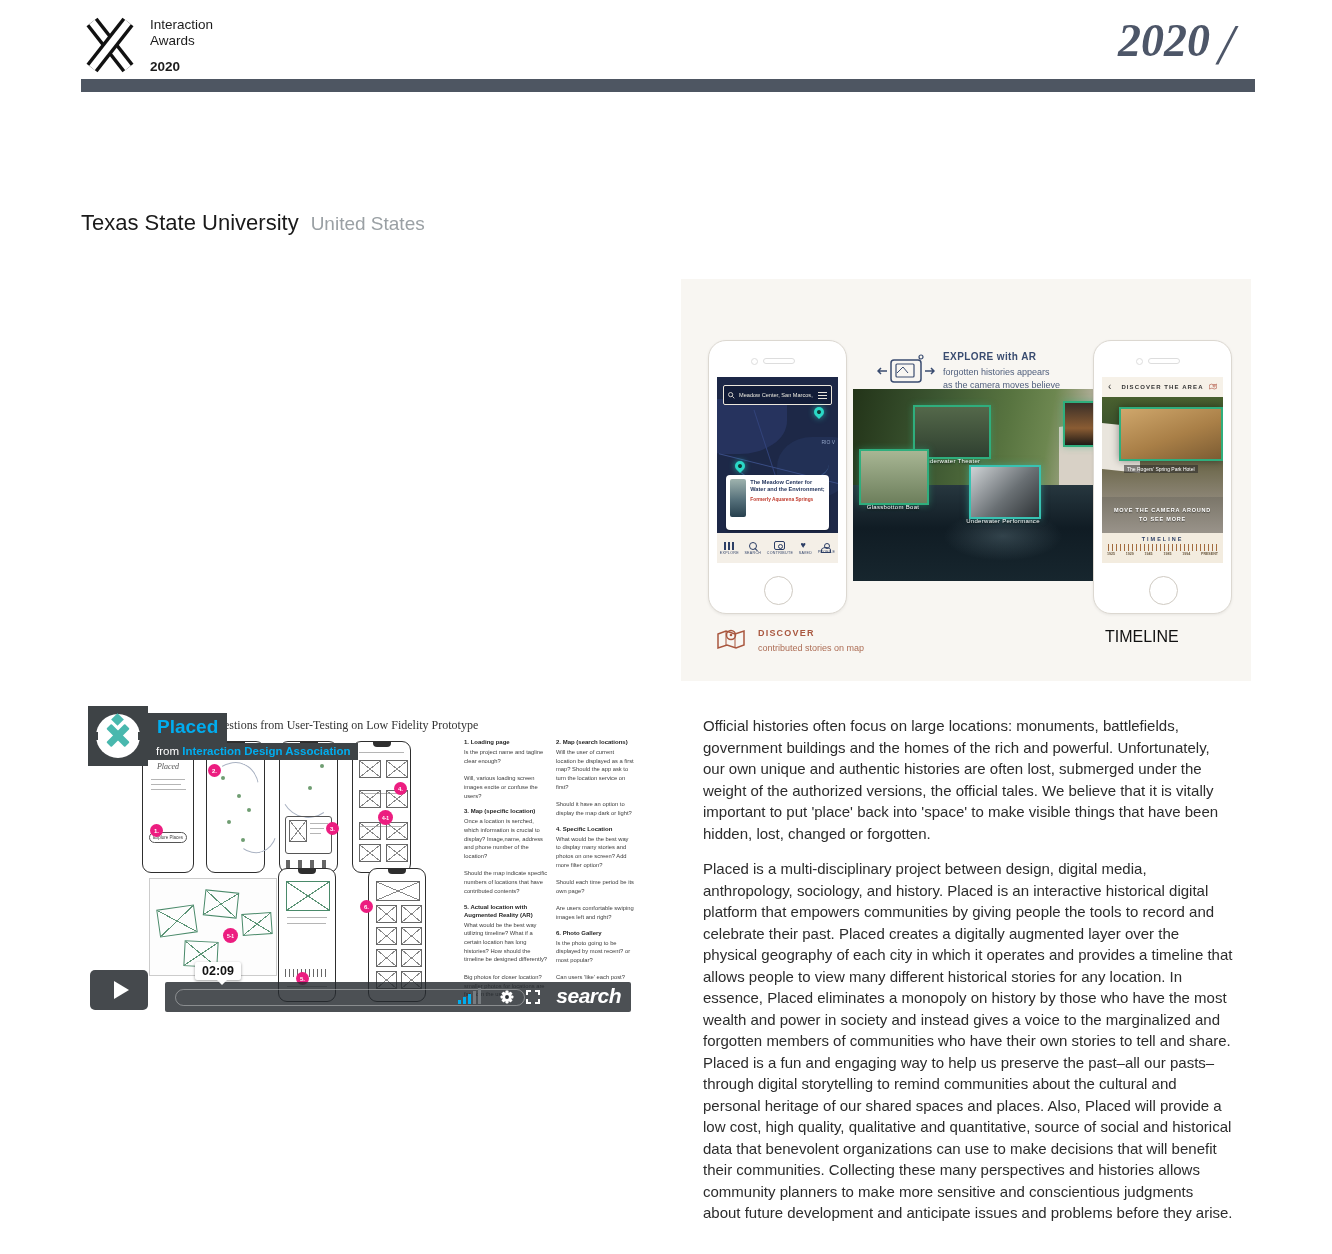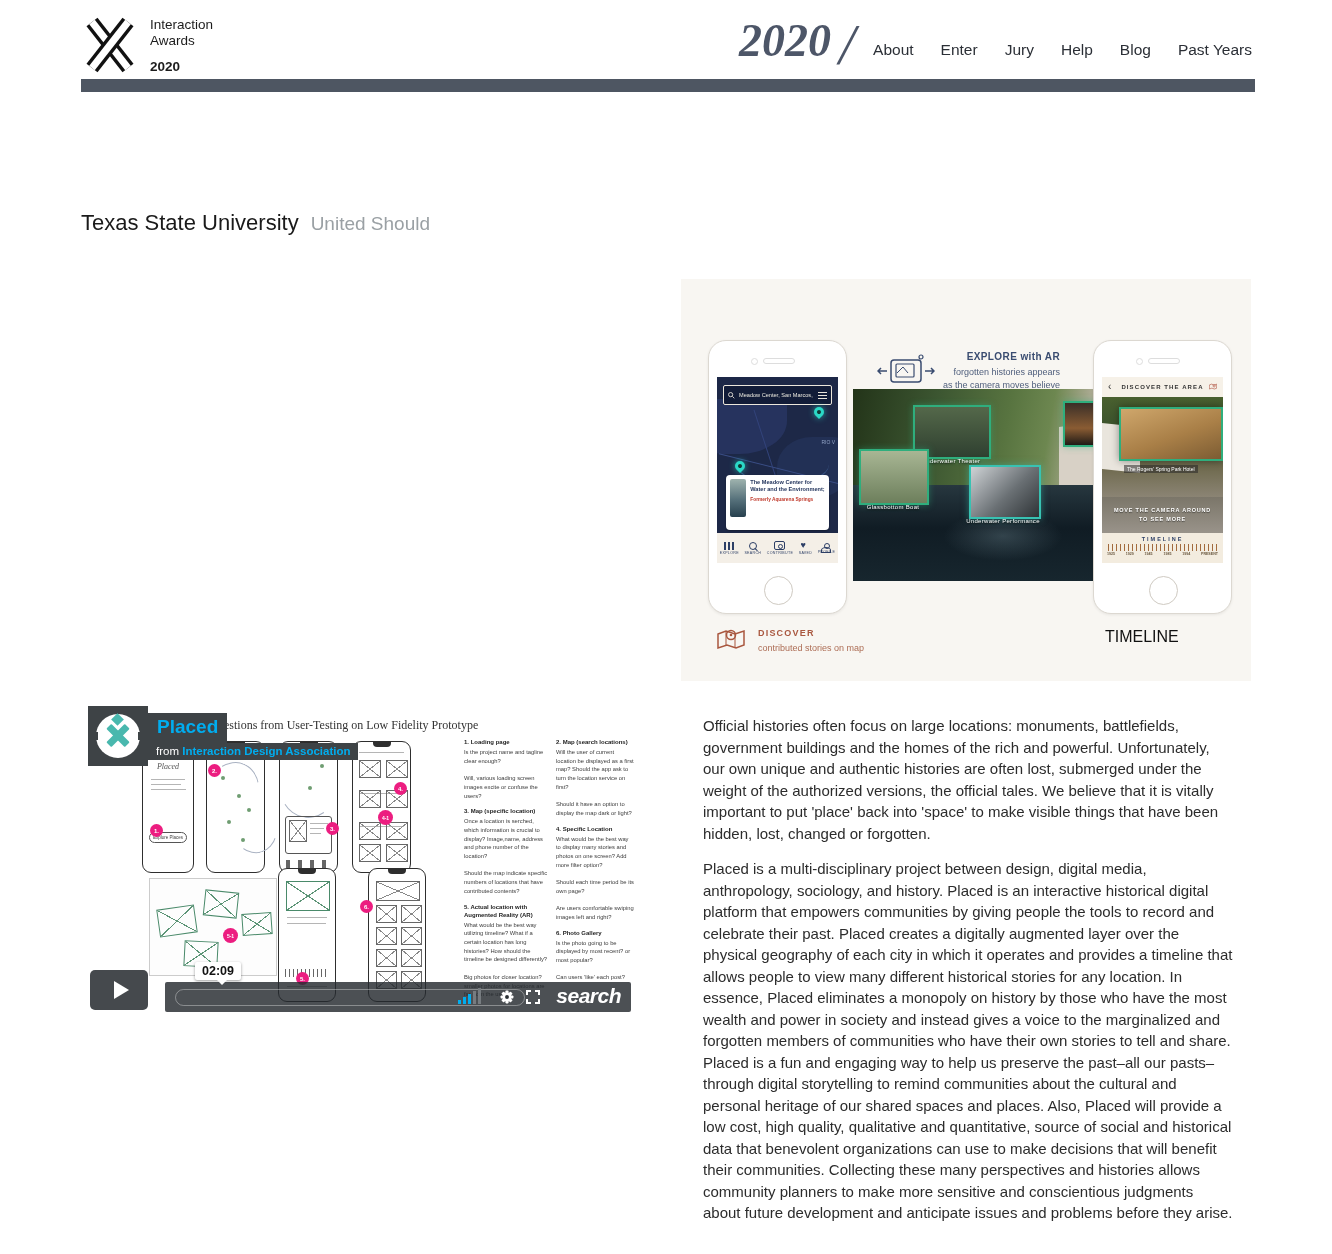--- a/index.html
+++ b/index.html
@@ -81,21 +81,21 @@
      background:linear-gradient(100deg,#233419 0%,#3c5631 28%,#587440 52%,#6d8750 66%,#b7b19f 80%,#ddd6c9 100%);}
   .ar-building{position:absolute;right:0;top:32px;width:84px;height:70px;background:#d8d1c6;transform:skewY(-8deg);}
   .ar-wall{position:absolute;right:0;top:96px;width:96px;height:34px;background:#6e6b5f;transform:skewY(-6deg);}
   .ar-water{position:absolute;left:0;bottom:0;right:0;height:50%;
      background:linear-gradient(180deg,#27373f 0%,#101c24 45%,#17262e 100%);}
   .ar-glint{position:absolute;left:90px;bottom:20px;width:120px;height:50px;
      background:radial-gradient(ellipse at center,rgba(150,180,190,.25),transparent 70%);}
   .arbox{position:absolute;border:2px solid #2fae7d;box-shadow:0 0 7px rgba(47,174,125,.45);}
   .arbox.teal{border-color:#38c2b2;box-shadow:0 0 7px rgba(56,194,178,.5);}
   .ar-label{position:absolute;font-size:6px;color:#fff;text-align:center;text-shadow:0 1px 2px rgba(0,0,0,.9);letter-spacing:.3px;}
-  .ar-note{left:262px;top:72px;text-align:right;}
+  .ar-note{left:262px;top:72px;}
   .ar-note .t{font-size:10px;font-weight:bold;color:#3a4c70;letter-spacing:.4px;margin-bottom:4px;}
   .ar-note .l{font-size:9px;color:#51607e;line-height:1.4;}
 
   
   .dp-header{height:20px;background:#f6f1e8;display:flex;align-items:center;justify-content:center;position:relative;}
   .dp-header .back{position:absolute;left:6px;font-size:10px;color:#333;line-height:10px;}
   .dp-header .t{font-size:6px;font-weight:bold;color:#333;letter-spacing:1.1px;}
   .dp-photo{height:100px;position:relative;
      background:linear-gradient(180deg,#49602f 0%,#3a512c 35%,#6f6a4e 70%,#8b8474 100%);}
   .dp-bldg{position:absolute;left:0;top:28px;width:38px;height:46px;background:#e9e5dd;transform:skewY(6deg);}
@@ -194,34 +194,26 @@
   </div>
   <div class="abs logo-text">
     <div>Interaction</div>
     <div>Awards</div>
   </div>
   <div class="abs logo-year">2020</div>
 
   <div class="abs masthead-right">
     <span class="big-year">2020</span>
     <span class="big-slash">/</span>
-    <nav class="nav">
-      <a href="#">About</a>
-      <a href="#">Enter</a>
-      <a href="#">Jury</a>
-      <a href="#">Help</a>
-      <a href="#">Blog</a>
-      <a href="#">Past Years</a>
-    </nav>
   </div>
   <div class="abs head-bar"></div>
 
   <div class="abs proj-sub">
     <span class="school">Texas State University</span>
-    <span class="country">United Should</span>
+    <span class="country">United States</span>
   </div>
 
 
   <div class="abs hero">
 
     <div class="phone" style="left:27px;top:61px;">
       <div class="camdot"></div>
       <div class="speaker"></div>
       <div class="screen map-screen">
         <div class="abs m-patch1"></div>

